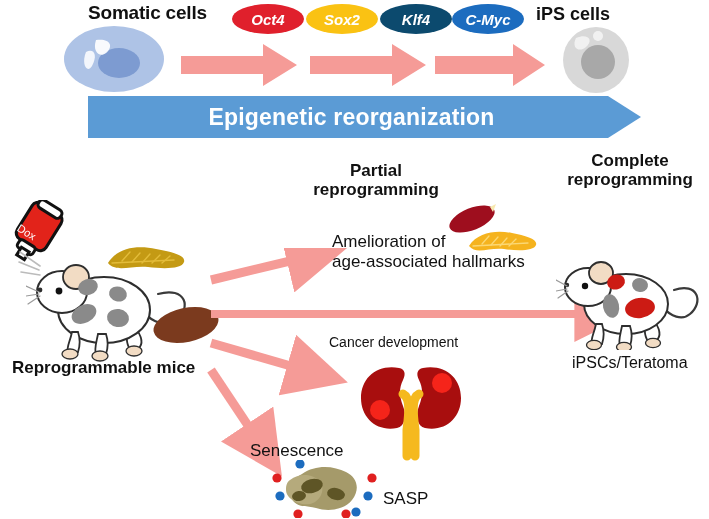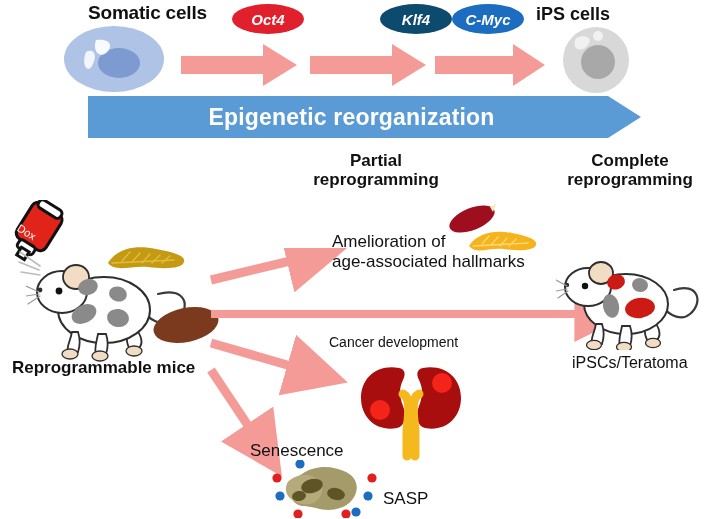--- a/index.html
+++ b/index.html
@@ -70,21 +70,21 @@
     color: #ffffff;
     font-size: 23px;
     font-weight: bold;
     letter-spacing: 0.2px;
     padding-right: 26px;
     box-sizing: border-box;
   }
 
   
   #partial-head {
-    left: 301px; top: 151px;
+    left: 301px; top: 161px;
     font-size: 17px; font-weight: bold;
     text-align: center;
     width: 150px;
     white-space: normal;
   }
   #complete-head {
     left: 551px; top: 151px;
     font-size: 17px; font-weight: bold;
     text-align: center;
     width: 158px;
@@ -144,20 +144,23 @@
 
   <svg class="abs" style="left:552px; top:24px;" width="88" height="72" viewBox="0 0 88 72">
     <circle cx="44" cy="36" r="33" fill="#D8D8D8"></circle>
     <circle cx="46" cy="38" r="17" fill="#A8A8A8"></circle>
     <path d="M24 14 C 36 9, 42 16, 34 23 C 27 29, 19 24, 24 14 Z" fill="#F2F2F2" opacity="0.95"></path>
     <circle cx="46" cy="12" r="5" fill="#F2F2F2" opacity="0.95"></circle>
   </svg>
 
   <div class="gene-oval" style="left:232px; background:#E0202C;">
     <span>Oct4</span>
+  </div>
+  <div class="gene-oval" style="left:306px; background:#FAC213;">
+    <span>Sox2</span>
   </div>
   <div class="gene-oval" style="left:380px; background:#0c4a6e;">
     <span>Klf4</span>
   </div>
   <div class="gene-oval" style="left:452px; background:#1C6CBF;">
     <span>C-Myc</span>
   </div>
 
   <svg class="blockarrow" style="left:181px; top:44px;" width="116" height="42" viewBox="0 0 116 42">
     <path d="M0 12 L82 12 L82 0 L116 21 L82 42 L82 30 L0 30 Z" fill="#F59B97"></path>

